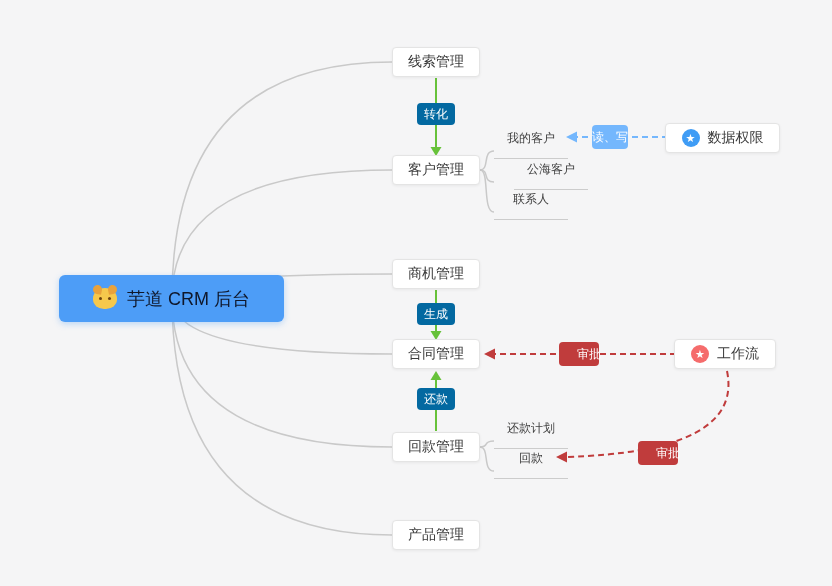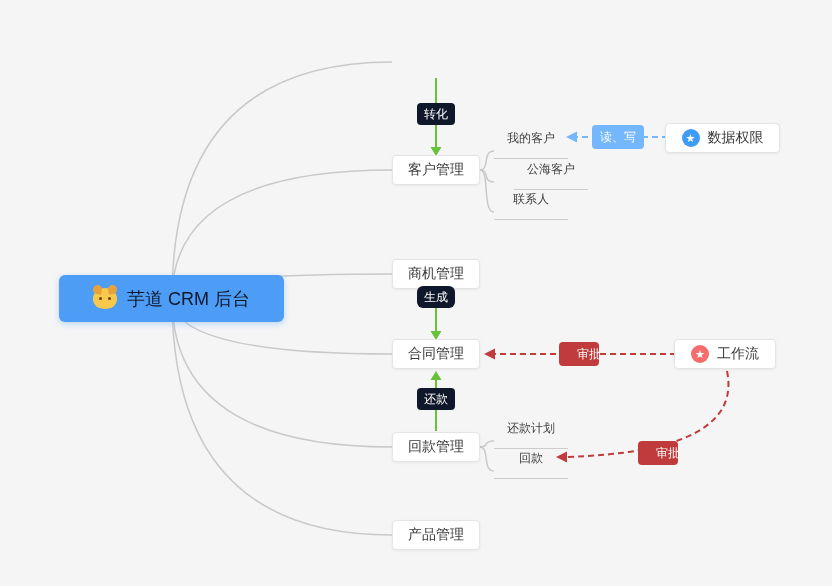--- a/index.html
+++ b/index.html
@@ -15,22 +15,22 @@
   }
   .root{
     position:absolute;left:59px;top:275px;width:225px;height:47px;background:#4d9df7;
     border-radius:6px;color:#0f172a;font-size:18px;display:flex;align-items:center;justify-content:center;
     gap:10px;box-shadow:0 2px 6px rgba(77,157,247,.35);white-space:nowrap;
   }
   .tag{
     position:absolute;color:#fff;font-size:12px;border-radius:4px;display:flex;
     align-items:center;justify-content:center;box-sizing:border-box;white-space:nowrap;
   }
-  .tag.green{background:#0f172a;width:38px;height:22px;}
-  .tag.blue{background:#74b7fd;width:52px;height:24px;}
+  .tag.green{background:#0369a1;width:38px;height:22px;}
+  .tag.blue{background:#74b7fd;width:36px;height:24px;}
   .tag.red{background:#c03c3c;width:40px;height:24px;padding-left:20px;}
   .sub{
     position:absolute;width:74px;text-align:center;font-size:12px;color:#3f3f3f;
     padding-bottom:11px;border-bottom:1px solid #ccc;white-space:nowrap;
   }
   .star{
     width:18px;height:18px;border-radius:50%;color:#fff;font-size:11px;line-height:18px;
     display:flex;align-items:center;justify-content:center;margin-right:8px;flex:none;
   }
   .star.blue-bg{background:#3f9cf5;}
@@ -80,20 +80,23 @@
 
   <div class="root">
     <span class="dog">
       <span class="ear l"></span>
       <span class="ear r"></span>
       <span class="eyes"></span>
     </span>
     <span>芋道 CRM 后台</span>
   </div>
 
+  <div class="box" style="left:392px;top:47px;width:88px;height:30px;">
+      <span>线索管理</span>
+    </div>
   <div class="box" style="left:392px;top:155px;width:88px;height:30px;">
       <span>客户管理</span>
     </div>
   <div class="box" style="left:392px;top:339px;width:88px;height:30px;">
       <span>合同管理</span>
     </div>
   <div class="box" style="left:392px;top:259px;width:88px;height:30px;">
       <span>商机管理</span>
     </div>
   <div class="box" style="left:392px;top:432px;width:88px;height:30px;">
@@ -113,19 +116,19 @@
   <div class="box" style="left:665px;top:123px;width:115px;height:30px;">
     <span class="star blue-bg">★</span>
     <span>数据权限</span>
   </div>
   <div class="box" style="left:674px;top:339px;width:102px;height:30px;">
     <span class="star pink-bg">★</span>
     <span>工作流</span>
   </div>
 
   <div class="tag green" style="left:417px;top:103px;">转化</div>
-  <div class="tag green" style="left:417px;top:286px;border-radius:6px;">生成</div>
+  <div class="tag green" style="left:417px;top:303px;">生成</div>
   <div class="tag green" style="left:417px;top:388px;">还款</div>
   <div class="tag blue" style="left:592px;top:125px;">读、写</div>
   <div class="tag red" style="left:559px;top:342px;">审批</div>
   <div class="tag red" style="left:638px;top:441px;">审批</div>
 
 </div>
 
 </body></html>

